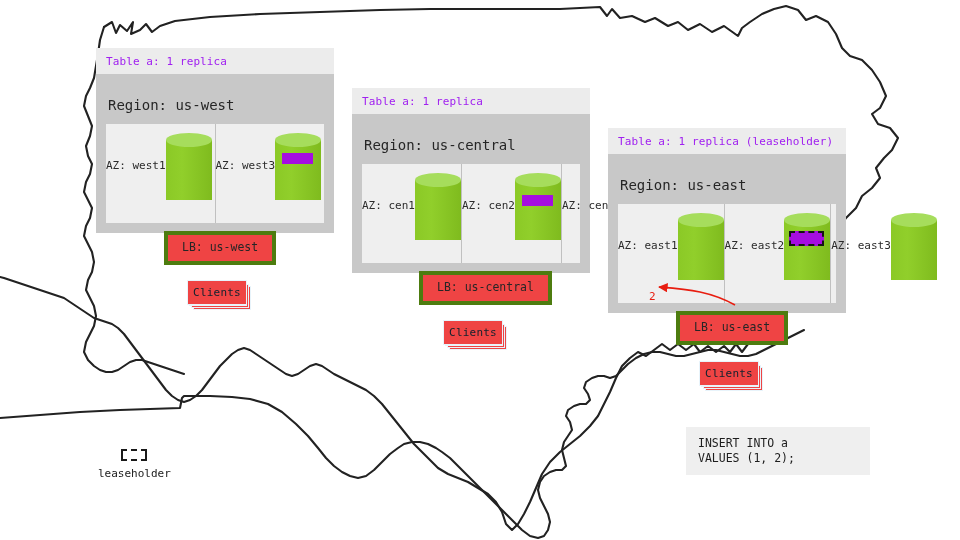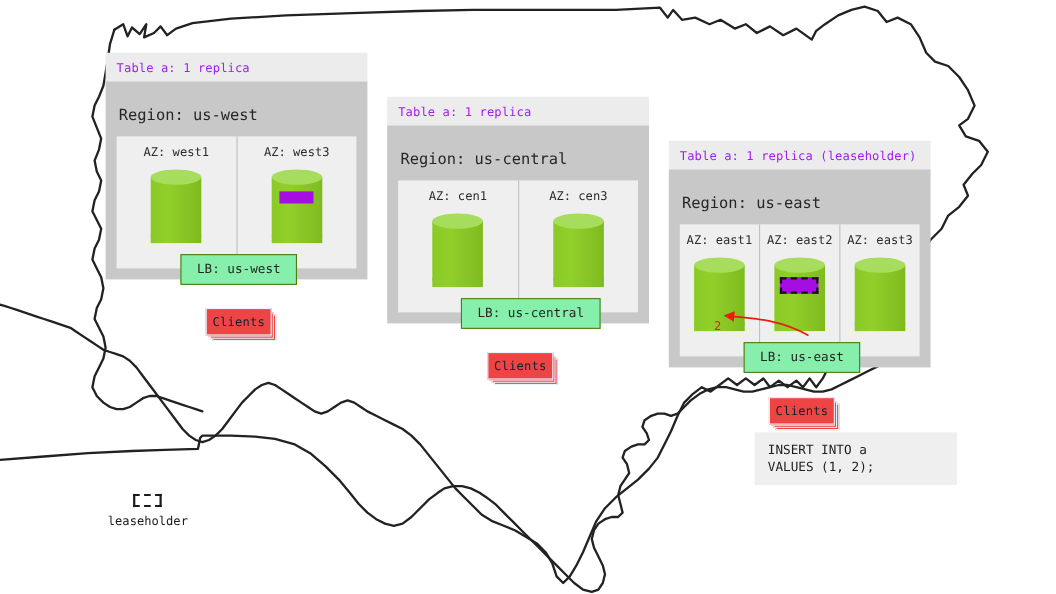--- a/index.html
+++ b/index.html
@@ -38,21 +38,21 @@
   .az-strip{
     background:#efefef;
     display:flex;
     position:relative;
   }
   .az-col{
     flex:1 1 0;
     position:relative;
     padding:9px 0 16px 0;
     display:flex;
-    flex-direction:column;
+    flex-direction:row;
     align-items:center;
     box-sizing:border-box;
   }
   .az-col + .az-col{border-left:1px solid #c0c0c0;}
   .az-label{
     font-size:11px;color:#2b2b2b;line-height:1;margin-bottom:10px;
     white-space:nowrap;
   }
 
   
@@ -77,22 +77,22 @@
   }
   .cyl .range.leaseholder{
     border:2px dashed #141414;
     left:5px;top:18px;width:31px;height:11px;
   }
   .cyl.pos-mid .range{top:22px;}
 
   
   .lb{
     position:absolute;
-    background:#86efac;
-    border:1px solid #4d7c0f;
+    background:#ef4444;
+    border:4px solid #4d7c0f;
     color:#262626;
     font-size:11.5px;
     padding:7px 14px;
     line-height:1;
     white-space:nowrap;
     z-index:5;
   }
 
   
   .clients{position:absolute;z-index:5;}
@@ -263,20 +263,29 @@
 
         <div class="az-col">
           <div class="az-label">AZ: cen1</div>
           <div class="cyl">
             <div class="bottom"></div>
             <div class="body"></div>
             <div class="top"></div>
           </div>
         </div>
 
+        <div class="az-col">
+          <div class="az-label">AZ: cen2</div>
+          <div class="cyl pos-mid">
+            <div class="bottom"></div>
+            <div class="body"></div>
+            <div class="top"></div>
+            <div class="range"></div>
+          </div>
+        </div>
 
         <div class="az-col">
           <div class="az-label">AZ: cen3</div>
           <div class="cyl">
             <div class="bottom"></div>
             <div class="body"></div>
             <div class="top"></div>
           </div>
         </div>
 
@@ -333,21 +342,21 @@
 
   <div class="lb" style="left:676px;top:311px;">LB: us-east</div>
 
   <div class="clients" style="left:699px;top:361px;width:68px;height:33px;">
     <div class="card s3"></div>
     <div class="card s2"></div>
     <div class="card s1"></div>
     <div class="card front">Clients</div>
   </div>
 
-  <div class="sqlbox" style="left:686px;top:393px;width:160px;">INSERT INTO a
+  <div class="sqlbox" style="left:686px;top:427px;width:160px;">INSERT INTO a
 VALUES (1, 2);</div>
 
   <div class="legend" style="left:98px;top:449px;">
     <div class="swatch"></div>
     <div class="lbl">leaseholder</div>
   </div>
 
   <svg class="arrow-layer" viewBox="0 0 960 540">
     <defs>
       <marker id="redhead" markerWidth="7" markerHeight="7" refX="5.4" refY="3" orient="auto" markerUnits="strokeWidth">

